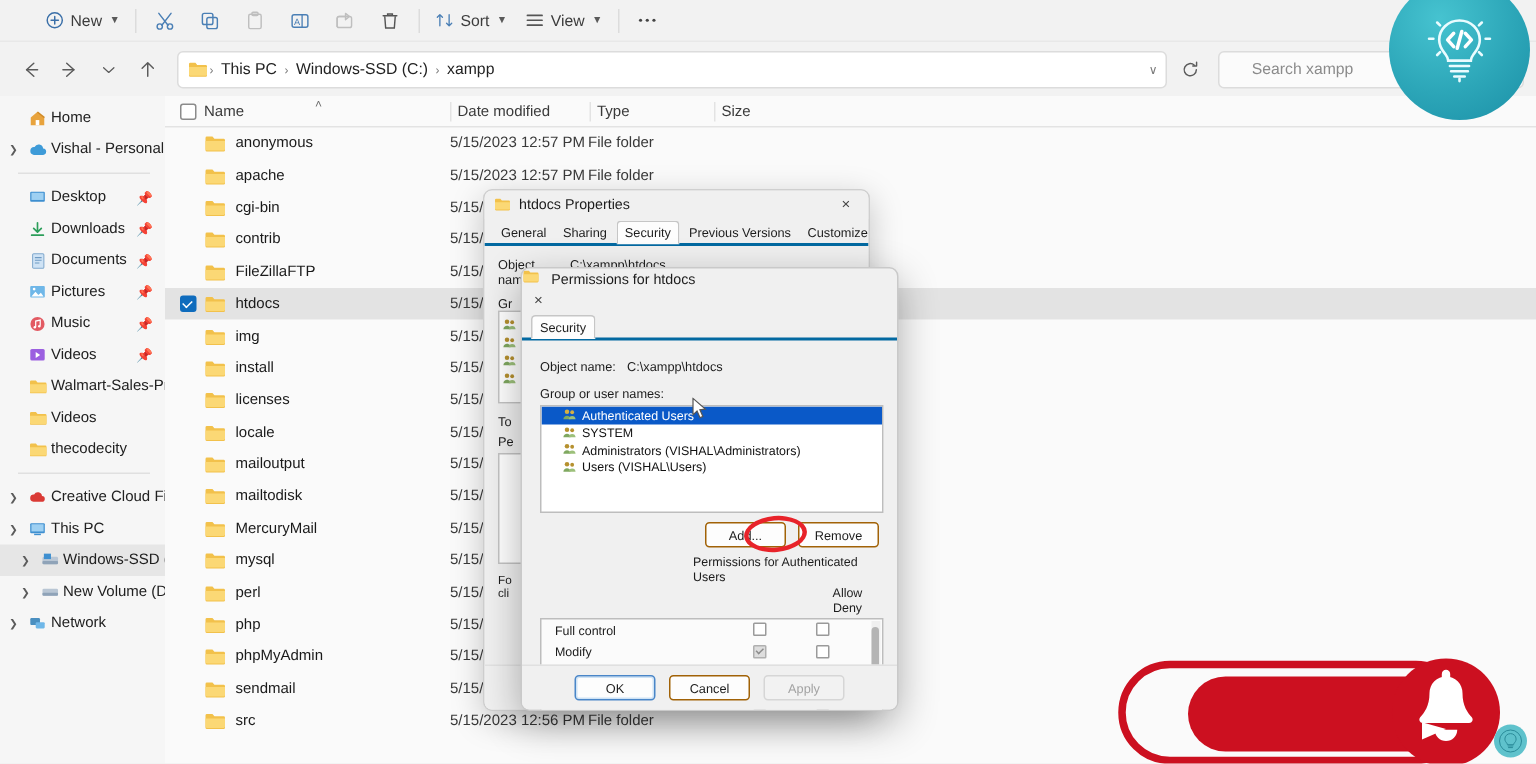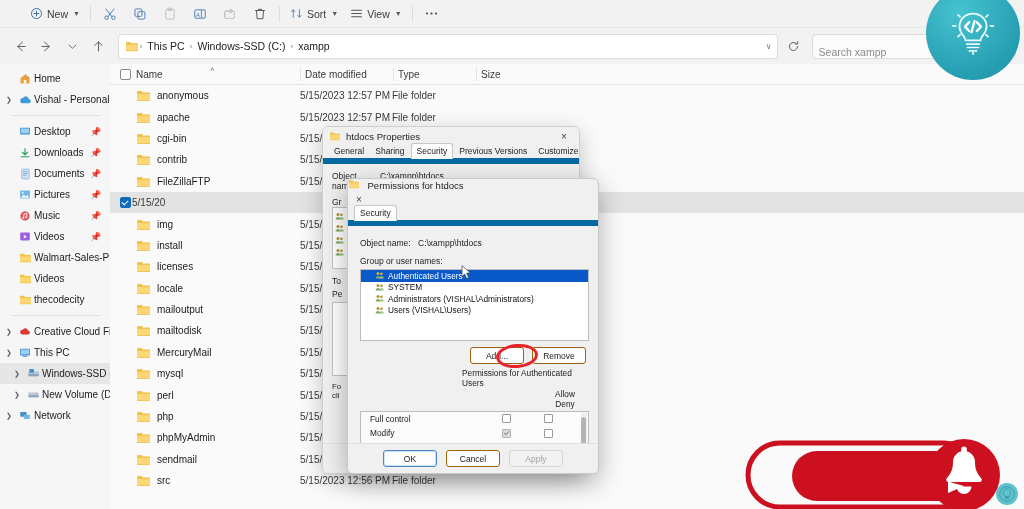--- a/index.html
+++ b/index.html
@@ -66,21 +66,21 @@
   .crumb-ico { width: 14px; display: flex; align-items: center; }
   .refresh {
     width: 24px; height: 24px; margin-left: 4px;
     display: flex; align-items: center; justify-content: center;
     color: #5b5b5b; border-radius: 4px;
   }
   .searchbox {
     width: 205px; height: 25px; margin-left: 6px;
     background: #fbfbfb;
     border: 1px solid #dcdcdc; border-radius: 4px;
-    display: flex; align-items: flex-end; padding: 0 6px;
+    display: flex; align-items: center; padding: 0 22px;
   }
   .searchbox input {
     border: 0; outline: 0; background: transparent;
     font-family: "Liberation Sans", sans-serif;
     font-size: 10.5px; color: #555; width: 100%;
   }
   .searchbox input::placeholder { color: #8b8b8b; }
 
   
   .sidebar {
@@ -183,21 +183,21 @@
   }
   .dlg-title-text { font-size: 9.5px; color: #1c1c1c; margin-left: 5px; flex: 1; }
   .dlg-close {
     width: 22px; height: 17px;
     display: flex; align-items: center; justify-content: center;
     color: #444; font-size: 10px;
   }
   .tabstrip {
     display: flex; align-items: flex-end;
     height: 18px; padding: 0 6px;
-    border-bottom: 6px solid #0369a1;
+    border-bottom: 2px solid #0369a1;
     gap: 1px;
   }
   .tab {
     font-size: 8.5px; padding: 2px 5px 2px 5px;
     color: #1c1c1c; border-radius: 3px 3px 0 0;
     white-space: nowrap;
   }
   .tab.active { background: #fdfdfd; border: 1px solid #c6c6c6; border-bottom: 1px solid #fdfdfd; margin-bottom: -1px; }
   .props-body { padding: 7px 9px; background: #f0f0f0; height: 100%; }
   .pb-row { display: flex; margin-bottom: 6px; font-size: 8.5px; }
@@ -781,20 +781,29 @@
             </span>
             <span>FileZillaFTP</span>
           </div>
           <div class="cell-date">5/15/20</div>
           <div class="cell-type"></div>
           <div class="cell-size"></div>
         </div>
         <div class="row selected">
           <div class="cell-check">
             <span class="wincheck on"></span>
+          </div>
+          <div class="cell-name">
+            <span>
+              <svg class="folder-ico" viewBox="0 0 16 14">
+                <path d="M1 3.2a1 1 0 0 1 1-1h4l1.4 1.6H14a1 1 0 0 1 1 1v7.2a1 1 0 0 1-1 1H2a1 1 0 0 1-1-1z" fill="#f2c14b"></path>
+                <path d="M1 5.4h14v5.8a1 1 0 0 1-1 1H2a1 1 0 0 1-1-1z" fill="#fbd875"></path>
+              </svg>
+            </span>
+            <span>htdocs</span>
           </div>
           <div class="cell-date">5/15/20</div>
           <div class="cell-type"></div>
           <div class="cell-size"></div>
         </div>
         <div class="row">
           <div class="cell-check"></div>
           <div class="cell-name">
             <span>
               <svg class="folder-ico" viewBox="0 0 16 14">

